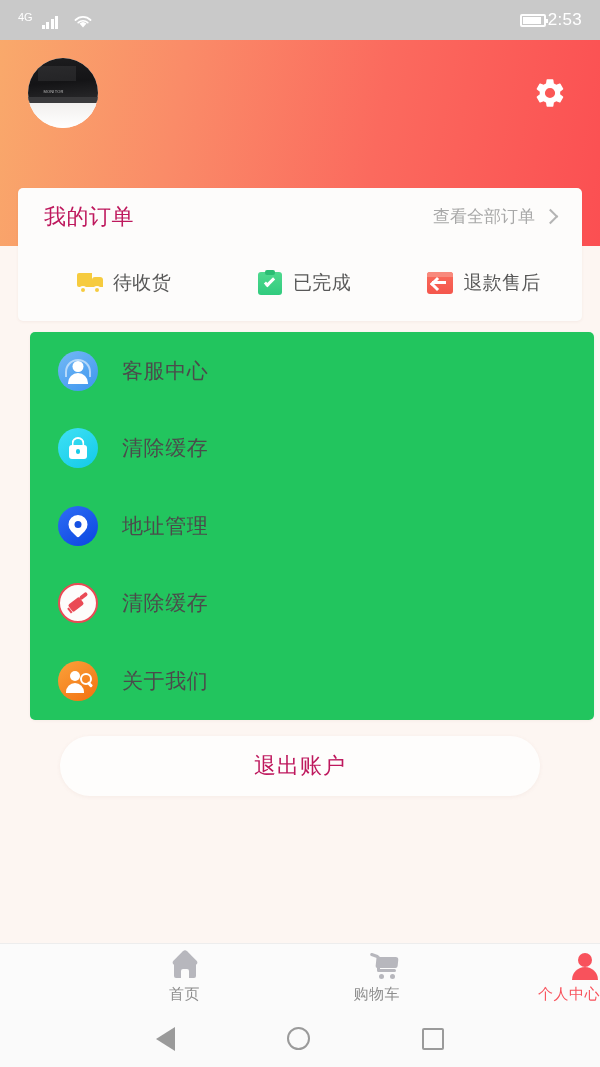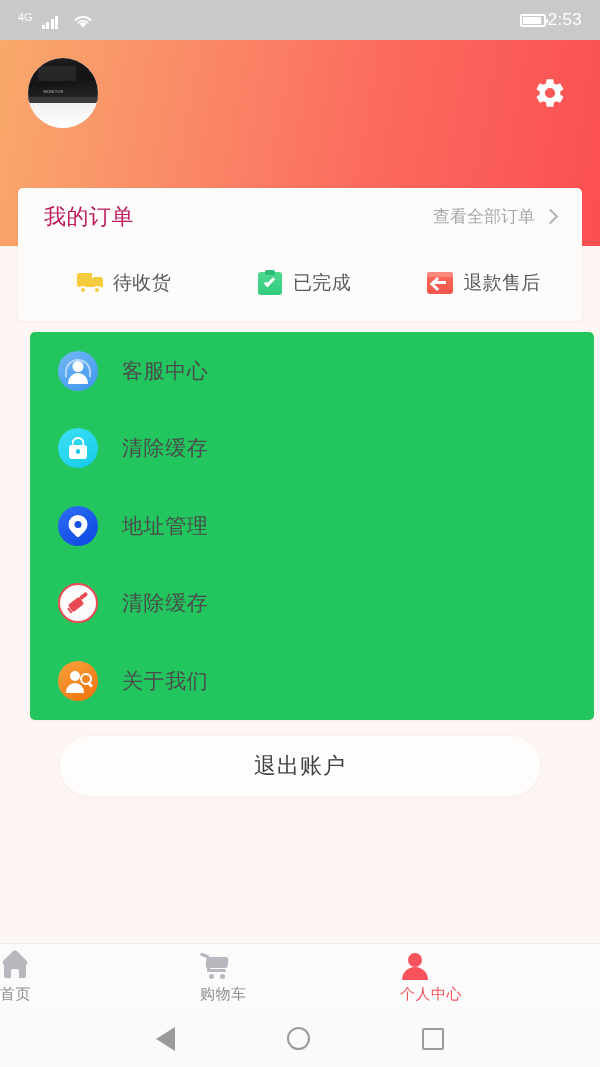--- a/index.html
+++ b/index.html
@@ -499,21 +499,21 @@
     left: 60px;
     width: 480px;
     height: 60px;
     border-radius: 30px;
     background: #fefdfc;
     border: none;
     display: flex;
     align-items: center;
     justify-content: center;
     font-size: 22px;
-    color: #404040;
+    color: #be185d;
     letter-spacing: 1px;
     font-family: "Liberation Sans", "DejaVu Sans", sans-serif;
     box-shadow: 0 1px 4px rgba(150,100,80,0.07);
     z-index: 10;
   }
 
   
   .tabbar {
     position: absolute;
     left: 0;
@@ -522,21 +522,21 @@
     height: 67px;
     background: #fbfbfb;
     border-top: 1px solid #ededed;
     display: flex;
     z-index: 20;
   }
   .tab {
     flex: 1;
     display: flex;
     flex-direction: column;
-    align-items: flex-start;
+    align-items: flex-end;
     justify-content: center;
     gap: 5px;
   }
   .tab .tlabel {
     font-size: 15px;
     color: #8e8e8e;
     letter-spacing: .5px;
   }
   .tab.active .tlabel { color: #f8525c; }
   .ticon { width: 30px; height: 28px; position: relative; }

